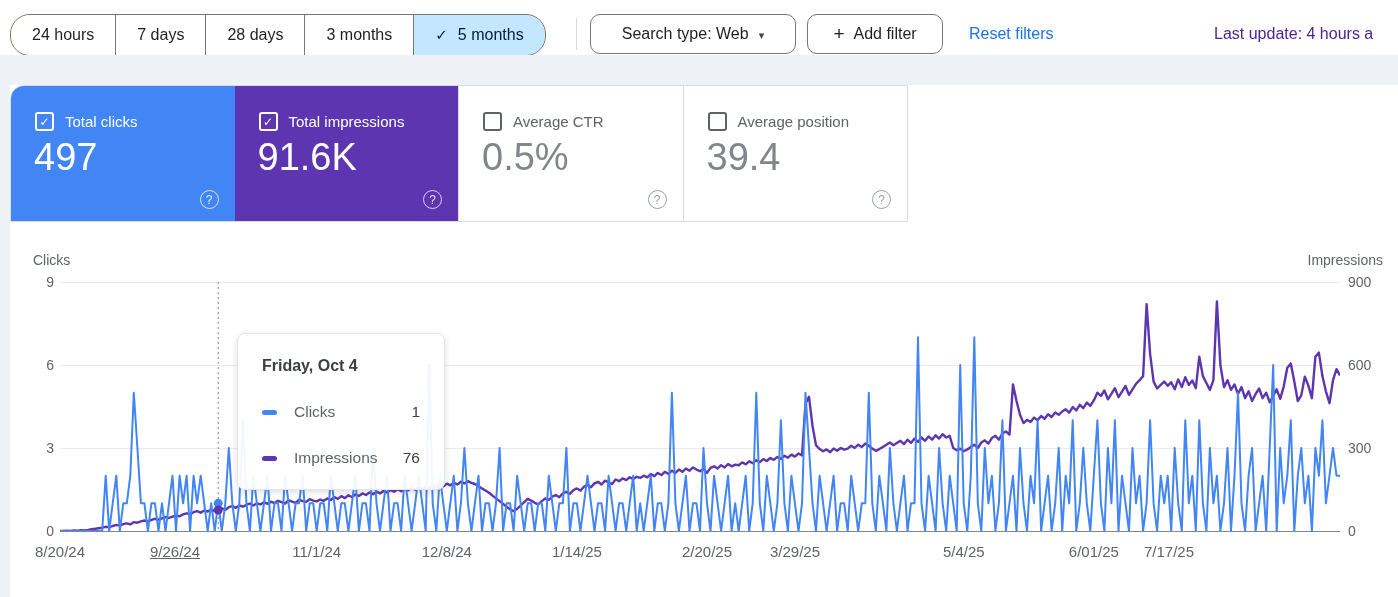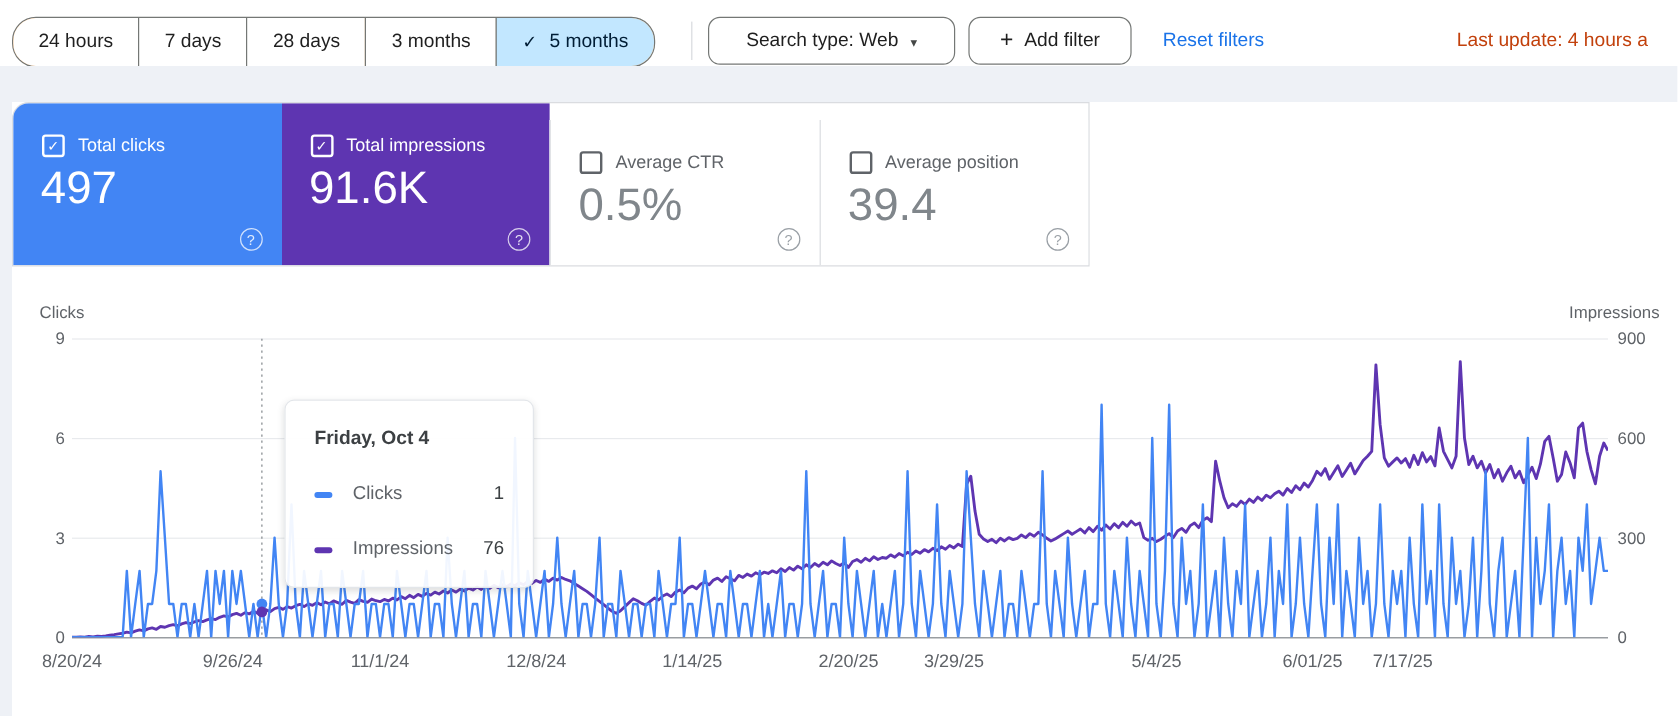--- a/index.html
+++ b/index.html
@@ -32,33 +32,33 @@
   #search-type{left:590px;width:206px;gap:10px;}
   #search-type .caret{font-size:11px;color:#444746;margin-top:2px;}
   #add-filter{left:807px;width:136px;gap:9px;}
   #add-filter .plus{font-size:19px;font-weight:400;color:#1f1f1f;}
   .reset-link{
     position:absolute;left:969px;top:14px;height:40px;display:flex;align-items:center;
     color:#1a73e8;font-size:16px;font-weight:500;cursor:pointer;
   }
   .last-update{
     position:absolute;left:1214px;top:14px;height:40px;display:flex;align-items:center;
-    color:#c2410c;font-size:16px;white-space:nowrap;
+    color:#4c1d95;font-size:16px;white-space:nowrap;
   }
   
   .band{position:absolute;left:0;top:55px;width:1398px;height:30px;background:#eef1f6;}
   .gutter{position:absolute;left:0;top:85px;width:10px;height:512px;background:#eef1f6;}
   
   .cards{
     position:absolute;left:10px;top:85px;width:898px;height:137px;display:flex;
     border:1px solid #dadce0;border-radius:14px 0 0 0;box-sizing:border-box;background:#fff;
     overflow:hidden;
   }
   .card{position:relative;flex:1 1 0;cursor:pointer;box-sizing:border-box;}
-  .card.plain{background:#fff;border-left:1px solid #dadce0;margin-top:14px;}
+  .card.plain{background:#fff;border-left:1px solid #dadce0;}
   .card .head{position:absolute;left:24px;top:26px;display:flex;align-items:center;gap:11px;}
   .card .label{font-size:15px;}
   .card.filled .label{color:#fff;font-weight:500;}
   .card.plain .label{color:#5f6368;}
   .cb{
     width:15px;height:15px;border-radius:3px;display:flex;align-items:center;justify-content:center;
     font-size:12px;line-height:1;box-sizing:content-box;
   }
   .card.filled .cb{border:2px solid #fff;color:#fff;}
   .card.plain  .cb{border:2px solid #5f6368;color:transparent;}
@@ -189,21 +189,21 @@
   <div id="ticks">
       <div class="ytick left" style="top: 276px;">0</div>
       <div class="ytick left" style="top: 193px;">3</div>
       <div class="ytick left" style="top: 110px;">6</div>
       <div class="ytick left" style="top: 27px;">9</div>
       <div class="ytick right" style="top: 276px;">0</div>
       <div class="ytick right" style="top: 193px;">300</div>
       <div class="ytick right" style="top: 110px;">600</div>
       <div class="ytick right" style="top: 27px;">900</div>
       <div class="xtick" style="left: 15px;">8/20/24</div>
-      <div class="xtick" style="left: 149px;">9/26/24</div>
+      <div class="xtick" style="left: 130px; text-decoration: underline;">9/26/24</div>
       <div class="xtick" style="left: 271.703px;">11/1/24</div>
       <div class="xtick" style="left: 401.813px;">12/8/24</div>
       <div class="xtick" style="left: 531.923px;">1/14/25</div>
       <div class="xtick" style="left: 662.033px;">2/20/25</div>
       <div class="xtick" style="left: 750px;">3/29/25</div>
       <div class="xtick" style="left: 918.736px;">5/4/25</div>
       <div class="xtick" style="left: 1048.85px;">6/01/25</div>
       <div class="xtick" style="left: 1124px;">7/17/25</div>
     </div>
 

